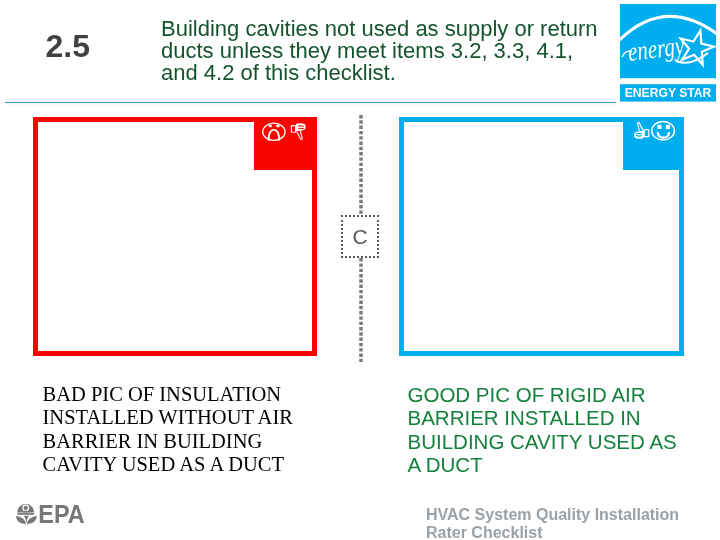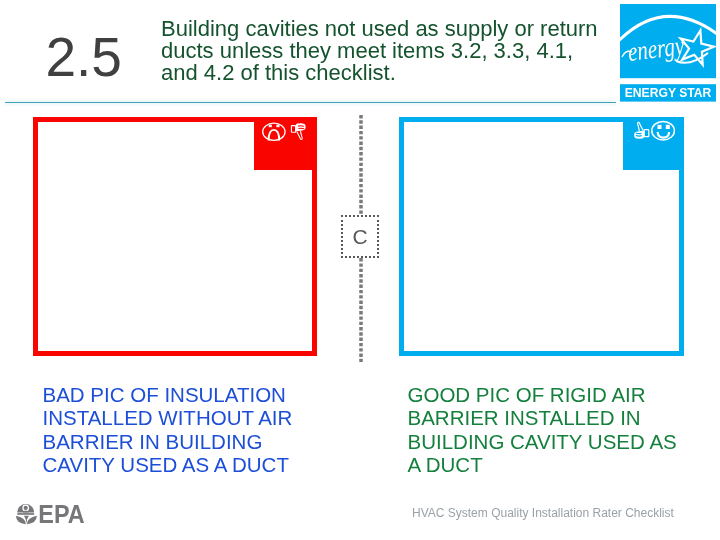--- a/index.html
+++ b/index.html
@@ -3,21 +3,21 @@
 <meta charset="utf-8">
 <style>
   html,body{margin:0;padding:0;}
   body{width:720px;height:540px;position:relative;background:#ffffff;overflow:hidden;
        font-family:"Liberation Sans",sans-serif;}
   .abs{position:absolute;}
 </style>
 </head>
 <body>
 
-<div class="abs" style="left:45.5px;top:29.5px;font-size:55px;font-weight:normal;color:#404040;line-height:1;">2.5</div>
+<div class="abs" style="left:45.5px;top:29.5px;font-size:32px;font-weight:bold;color:#404040;line-height:1;">2.5</div>
 
 <div class="abs" style="left:161px;top:17.5px;width:470px;font-size:22px;line-height:22.3px;color:#14532d;">Building cavities not used as supply or return<br>ducts unless they meet items 3.2, 3.3, 4.1,<br>and 4.2 of this checklist.</div>
 
 <div class="abs" style="left:5px;top:101.8px;width:611px;height:1.7px;background:#3fa2b5;box-shadow:0 0 4px rgba(110,190,205,0.7);"></div>
 
 <svg class="abs" style="left:620px;top:4px;" width="96" height="98" viewBox="0 0 96 98">
   <rect x="0" y="0" width="96" height="74.2" fill="#00adee"></rect>
   <rect x="0" y="80.2" width="96" height="17.4" fill="#00adee"></rect>
   <path d="M -2 37.5 Q 44 -9 98 30.5" fill="none" stroke="#ffffff" stroke-width="3"></path>
   <path d="M 2 53 Q 6 45 12 48" fill="none" stroke="#ffffff" stroke-width="1.5"></path>
@@ -69,33 +69,33 @@
   <path d="M 7.7 12 Q 7.9 17.6 13.4 17.6 Q 18.9 17.6 19.1 12" fill="none" stroke="#fff" stroke-width="2.2"></path>
 </svg>
 
 <svg class="abs" style="left:359px;top:115.4px;" width="4" height="247" viewBox="0 0 4 247">
   <line x1="2" y1="0" x2="2" y2="247" stroke="#7a7a7a" stroke-width="3.5" stroke-dasharray="3.4,1.9"></line>
 </svg>
 
 <div class="abs" style="left:341px;top:215px;width:38px;height:43px;background:#fff;border:2.5px dotted #595959;box-sizing:border-box;"></div>
 <div class="abs" style="left:341px;top:215px;width:38px;height:43px;color:#595959;font-size:21px;display:flex;align-items:center;justify-content:center;">C</div>
 
-<div class="abs" style="left:42.5px;top:383px;width:300px;font-size:20.5px;line-height:23.4px;color:#1d4ed8;">BAD PIC OF INSULATION<br>INSTALLED WITHOUT AIR<br>BARRIER IN BUILDING<br>CAVITY USED AS A DUCT</div>
+<div class="abs" style="left:42.5px;top:383px;width:300px;font-size:20.5px;line-height:23.4px;color:#000000;font-family:Liberation Serif, serif;">BAD PIC OF INSULATION<br>INSTALLED WITHOUT AIR<br>BARRIER IN BUILDING<br>CAVITY USED AS A DUCT</div>
 
 <div class="abs" style="left:407.5px;top:383px;width:300px;font-size:20.5px;line-height:23.4px;color:#15803d;">GOOD PIC OF RIGID AIR<br>BARRIER INSTALLED IN<br>BUILDING CAVITY USED AS<br>A DUCT</div>
 
 <svg class="abs" style="left:14px;top:503px;" width="72" height="24" viewBox="0 0 72 24">
   <g fill="#77777a">
     <path d="M 3.3 9.5 A 8.4 8.4 0 0 1 20.1 9.5 Z"></path>
     <circle cx="11.7" cy="5" r="3.4" fill="#ffffff"></circle>
     <circle cx="11.7" cy="4.9" r="2.1"></circle>
     <path d="M 9.0 9.5 Q 9.6 7.4 11.7 7.4 Q 13.8 7.4 14.4 9.5 Z"></path>
     <rect x="3.3" y="10.1" width="16.8" height="1.7"></rect>
     <path d="M 1.9 12.8 Q 11.5 14.5 11.9 21.2 Q 2.2 20.4 1.9 12.8 Z"></path>
     <path d="M 22.9 12.8 Q 13.3 14.5 12.9 21.2 Q 22.6 20.4 22.9 12.8 Z"></path>
     <path d="M 9.9 12.8 L 14.9 12.8 Q 12.4 16 12.4 20.5 Q 12.4 16 9.9 12.8 Z"></path>
   </g>
   <g transform="translate(24.3,20.4) scale(0.9,1)">
       <text x="0" y="0" font-size="26" font-weight="bold" fill="#77777a">EPA</text>
     </g>
 </svg>
 
-<div class="abs" style="left:412px;top:505.5px;font-size:12px;color:#9aa1a7;">HVAC System Quality Installation Rater Checklist</div>
+<div class="abs" style="left:426px;top:505.5px;font-size:16px;color:#9aa1a7;font-weight:bold;">HVAC System Quality Installation Rater Checklist</div>
 
 </body></html>

